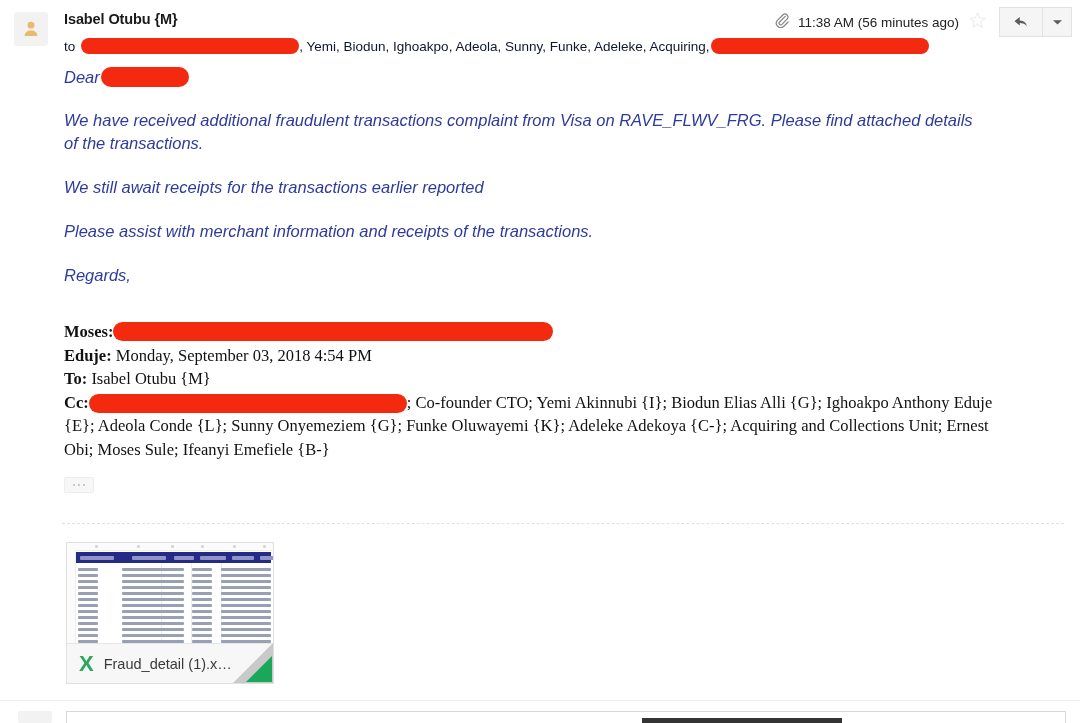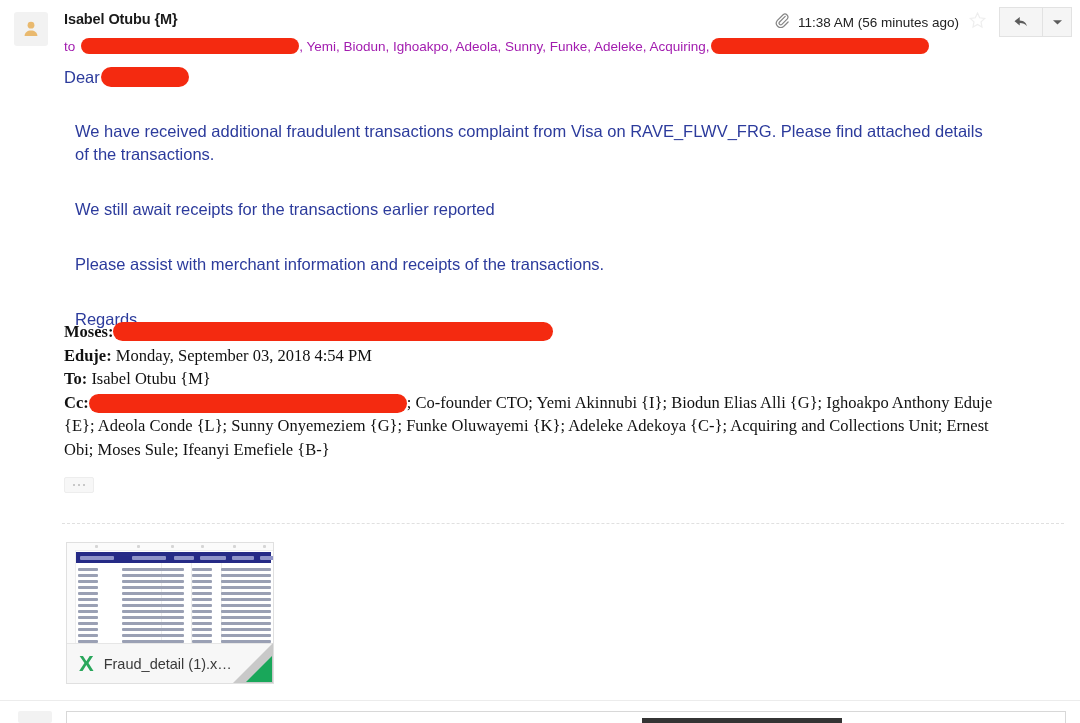--- a/index.html
+++ b/index.html
@@ -40,21 +40,21 @@
     font-size: 14.5px;
     font-weight: bold;
     letter-spacing: -0.1px;
     color: #1a1a1a;
     white-space: nowrap;
   }
   .recipients-line {
     position: absolute;
     left: 64px; top: 38px;
     font-size: 13.5px;
-    color: #a21caf;
+    color: #0f172a;
     white-space: nowrap;
     display: flex;
     align-items: center;
   }
   .recipients-line .to-word { margin-right: 6px; }
 
   
   .redact {
     display: inline-block;
     background: #f42a10;
@@ -102,37 +102,38 @@
     align-items: center;
     justify-content: center;
     box-sizing: border-box;
   }
 
   
   .body-wrap {
     position: absolute;
     left: 64px; top: 62px;
     width: 1000px;
+    font-style: italic;
   }
   .blue {
     color: #2c3b9c;
     font-size: 16.5px;
     line-height: 23px;
     font-family: "Liberation Sans", sans-serif;
   }
   .p-dear {
     margin: 0 0 0 0;
     height: 30px;
     display: flex;
     align-items: center;
   }
   .redact-dear { width: 88px; height: 20px; border-radius: 10px; margin-left: 1px; }
 
   .p-para {
-    margin: 11px;
+    margin: 0;
     padding-top: 17px;
     max-width: 910px;
   }
   .p-para.tight { padding-top: 21px; }
 
   
   .quoted {
     position: absolute;
     left: 64px; top: 320px;
     width: 990px;

